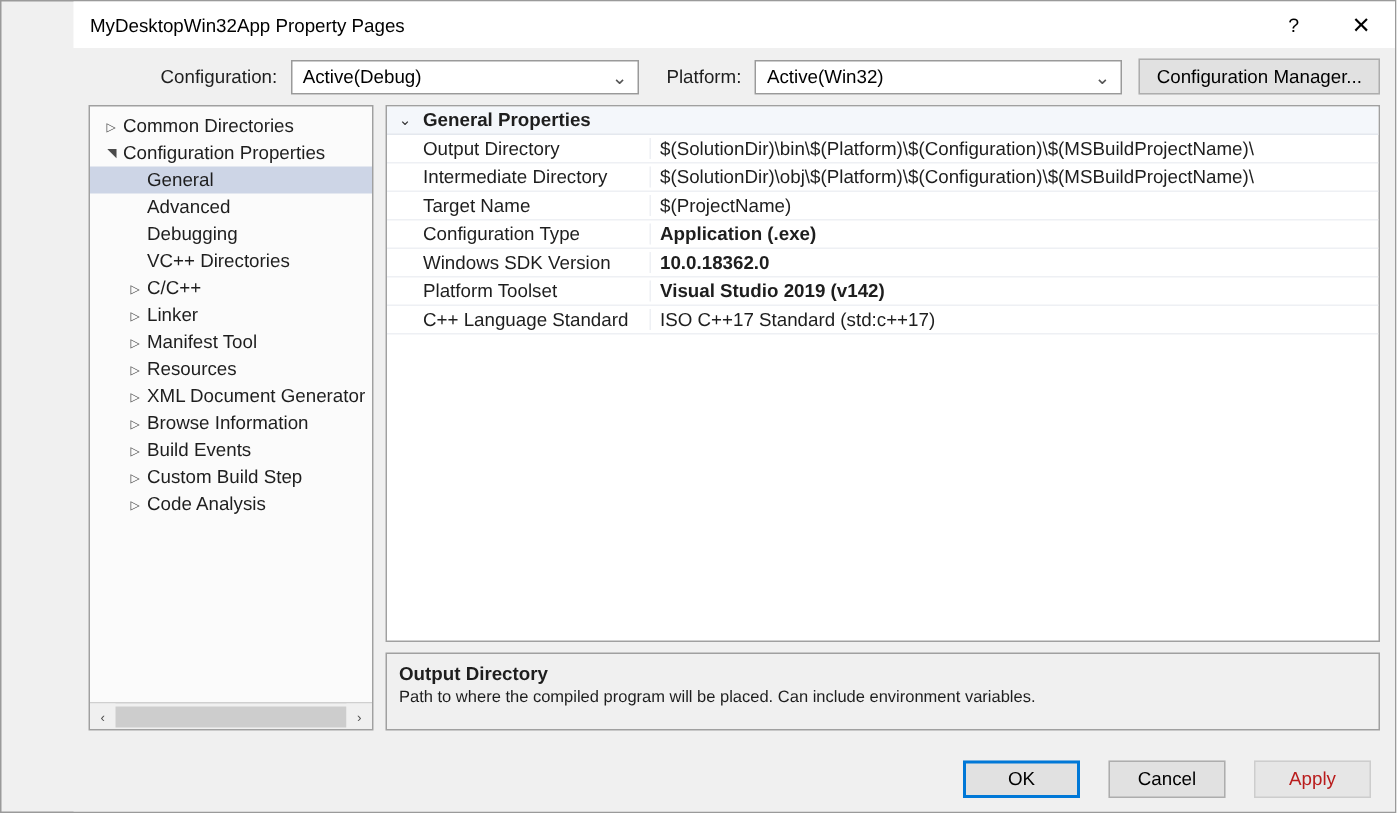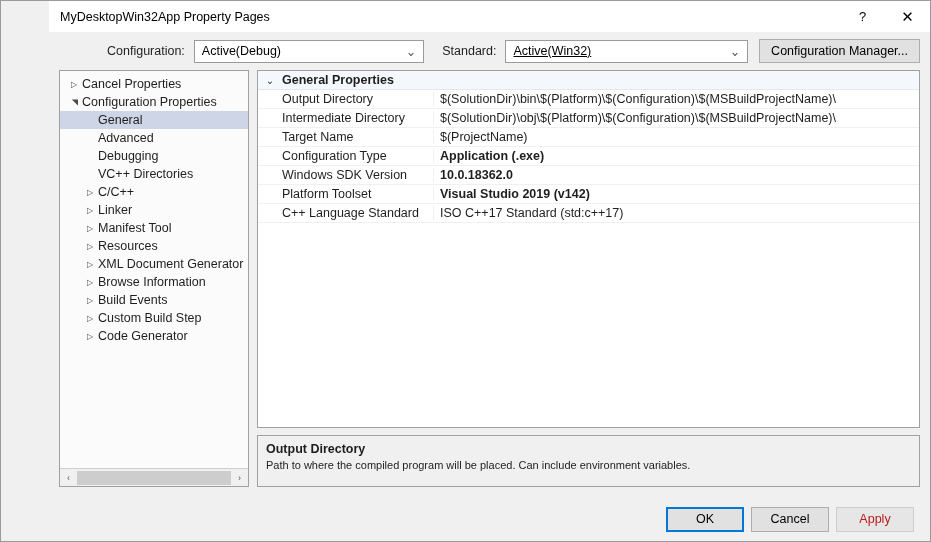--- a/index.html
+++ b/index.html
@@ -80,21 +80,21 @@
     white-space: nowrap;
     overflow: hidden;
   }
   .combo .chev {
     position: absolute;
     right: 7px; top: 0; bottom: 0;
     display: flex; align-items: center;
     color: #555;
   }
   #combo-configuration { width: 275px; margin-left: 9px; }
-  #combo-platform { width: 290px; margin-left: 9px; text-decoration: underline; }
+  #combo-platform { width: 290px; margin-left: 9px; }
   #btn-config-manager {
     height: 24px;
     margin-left: 11px;
     padding: 0 11px;
     background: #e1e1e1;
     border: 1px solid #adadad;
     font-size: 12.5px;
     color: #000;
     font-family: "Liberation Sans", sans-serif;
     display: flex; align-items: center;
@@ -235,21 +235,21 @@
   }
 
   
   #footer {
     flex: 0 0 auto;
     height: 44px;
     display: flex;
     align-items: center;
     justify-content: flex-end;
     padding-right: 16px;
-    gap: 7px;
+    gap: 19px;
     background: #f0f0f0;
   }
   .fbtn {
     width: 78px; height: 25px;
     font-size: 12.5px;
     font-family: "Liberation Sans", sans-serif;
     background: #e1e1e1;
     border: 1px solid #adadad;
     color: #000;
     display: flex; align-items: center; justify-content: center;
@@ -276,36 +276,36 @@
       <div class="tb-btn close">✕</div>
     </div>
   </div>
 
   <div id="configbar">
     <span class="cfg-label">Configuration:</span>
     <div class="combo" id="combo-configuration">
       <span>Active(Debug)</span>
       <span class="chev">⌄</span>
     </div>
-    <span class="cfg-label" style="margin-left:18px;">Standard:</span>
+    <span class="cfg-label" style="margin-left:18px;">Platform:</span>
     <div class="combo" id="combo-platform">
       <span>Active(Win32)</span>
       <span class="chev">⌄</span>
     </div>
     <div id="btn-config-manager">Configuration Manager...</div>
   </div>
 
   <div id="body">
 
     <div id="tree-panel">
       <div id="tree">
           <div class="tnode">
             <div style="width: 6px; flex: 0 0 6px;"></div>
             <div class="tw">▷</div>
-            <span>Cancel Properties</span>
+            <span>Common Directories</span>
           </div>
           <div class="tnode">
             <div style="width: 6px; flex: 0 0 6px;"></div>
             <div class="tw" style="transform: rotate(-90deg);">◢</div>
             <span>Configuration Properties</span>
           </div>
           <div class="tnode selected">
             <div style="width: 22px; flex: 0 0 22px;"></div>
             <div class="tw empty">▷</div>
             <span>General</span>
@@ -361,21 +361,21 @@
             <span>Build Events</span>
           </div>
           <div class="tnode">
             <div style="width: 22px; flex: 0 0 22px;"></div>
             <div class="tw">▷</div>
             <span>Custom Build Step</span>
           </div>
           <div class="tnode">
             <div style="width: 22px; flex: 0 0 22px;"></div>
             <div class="tw">▷</div>
-            <span>Code Generator</span>
+            <span>Code Analysis</span>
           </div>
         </div>
       <div id="tree-scroll">
         <div class="sb-arrow">‹</div>
         <div id="sb-thumb"></div>
         <div class="sb-arrow">›</div>
       </div>
     </div>
 
     <div id="right">

